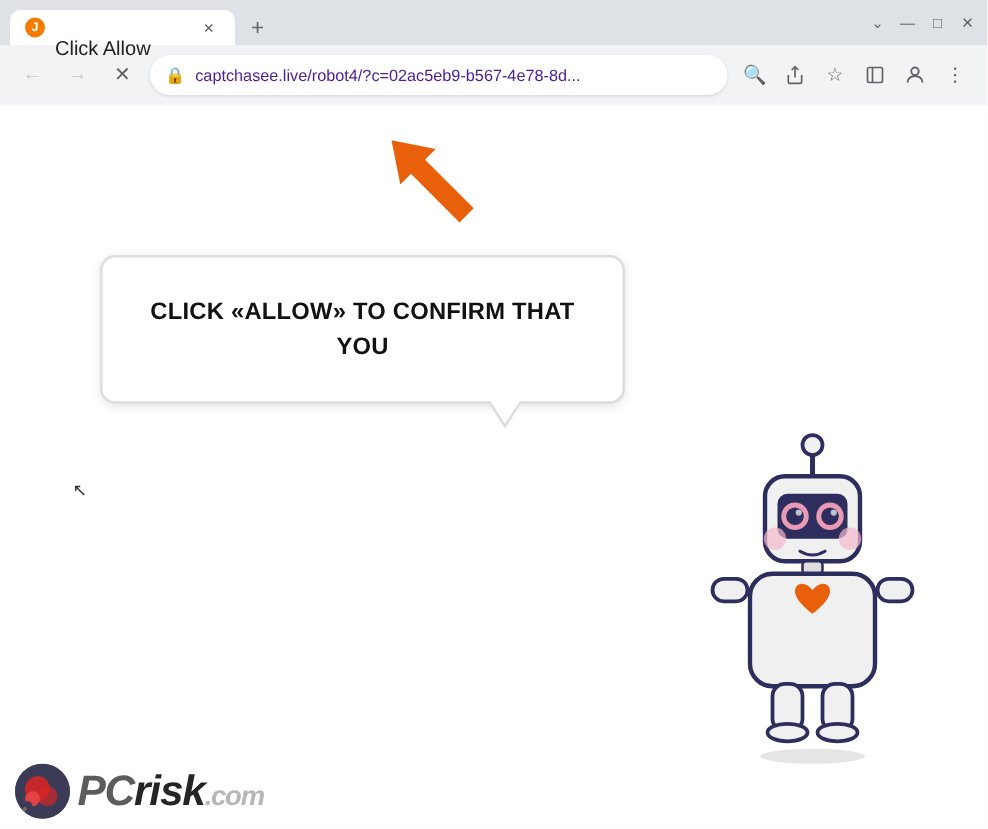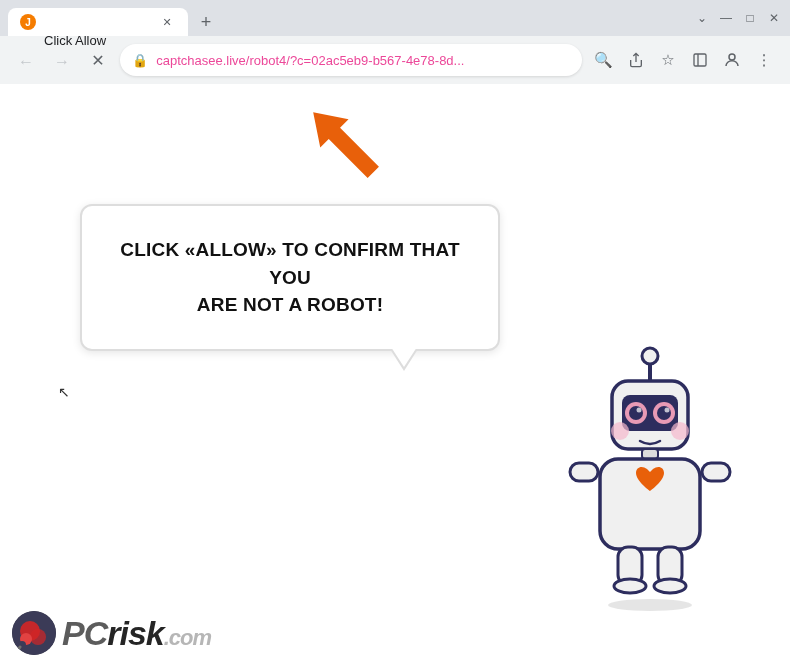--- a/index.html
+++ b/index.html
@@ -32,21 +32,21 @@
     }
     .tab-icon {
       width: 16px; height: 16px;
       background: #f57c00;
       border-radius: 50%;
       display: flex; align-items: center; justify-content: center;
       font-size: 10px;
       color: white;
       font-weight: bold;
     }
-    .tab-title { font-size: 13px; color: #202124; flex: 1; white-space: nowrap; overflow: hidden; text-overflow: ellipsis; margin-top: 36px; }
+    .tab-title { font-size: 16px; color: #202124; flex: 1; white-space: nowrap; overflow: hidden; text-overflow: ellipsis; margin-top: 36px; }
     .tab-close {
       width: 18px; height: 18px;
       border-radius: 50%;
       display: flex; align-items: center; justify-content: center;
       font-size: 11px;
       color: #5f6368;
       cursor: pointer;
     }
     .new-tab-btn {
       width: 28px; height: 28px;
@@ -93,21 +93,21 @@
       height: 32px;
       background: #fff;
       border-radius: 16px;
       display: flex;
       align-items: center;
       padding: 0 12px;
       gap: 8px;
       box-shadow: 0 1px 3px rgba(0,0,0,0.12);
     }
     .lock-icon { font-size: 13px; color: #5f6368; }
-    .address-text { font-size: 13px; color: #ec4899; flex: 1; }
+    .address-text { font-size: 13px; color: #4c1d95; flex: 1; }
     .addr-action-btn {
       width: 28px; height: 28px;
       display: flex; align-items: center; justify-content: center;
       border-radius: 50%;
       cursor: pointer;
       color: #5f6368;
       font-size: 15px;
     }
     .toolbar-right {
       display: flex; align-items: center; gap: 4px;
@@ -281,21 +281,20 @@
 
         <g transform="rotate(-45, 55, 50)">
           <polygon points="55,5 75,35 63,35 63,90 47,90 47,35 35,35" fill="#e8600a"></polygon>
         </g>
       </svg>
     </div>
 
     <div class="speech-bubble">
       <p class="bubble-text">
         <span>CLICK «ALLOW» TO CONFIRM THAT YOU</span><br>
-        <span>ARE NOT A ROBOT!</span>
       </p>
     </div>
 
     <div class="cursor">↖</div>
 
     <div class="robot-container">
       <svg viewBox="0 0 220 280" xmlns="http://www.w3.org/2000/svg" width="220" height="280">
 
         <line x1="110" y1="18" x2="110" y2="38" stroke="#2d2d5e" stroke-width="4" stroke-linecap="round"></line>
         <circle cx="110" cy="13" r="8" fill="#f0f0f0" stroke="#2d2d5e" stroke-width="3"></circle>

